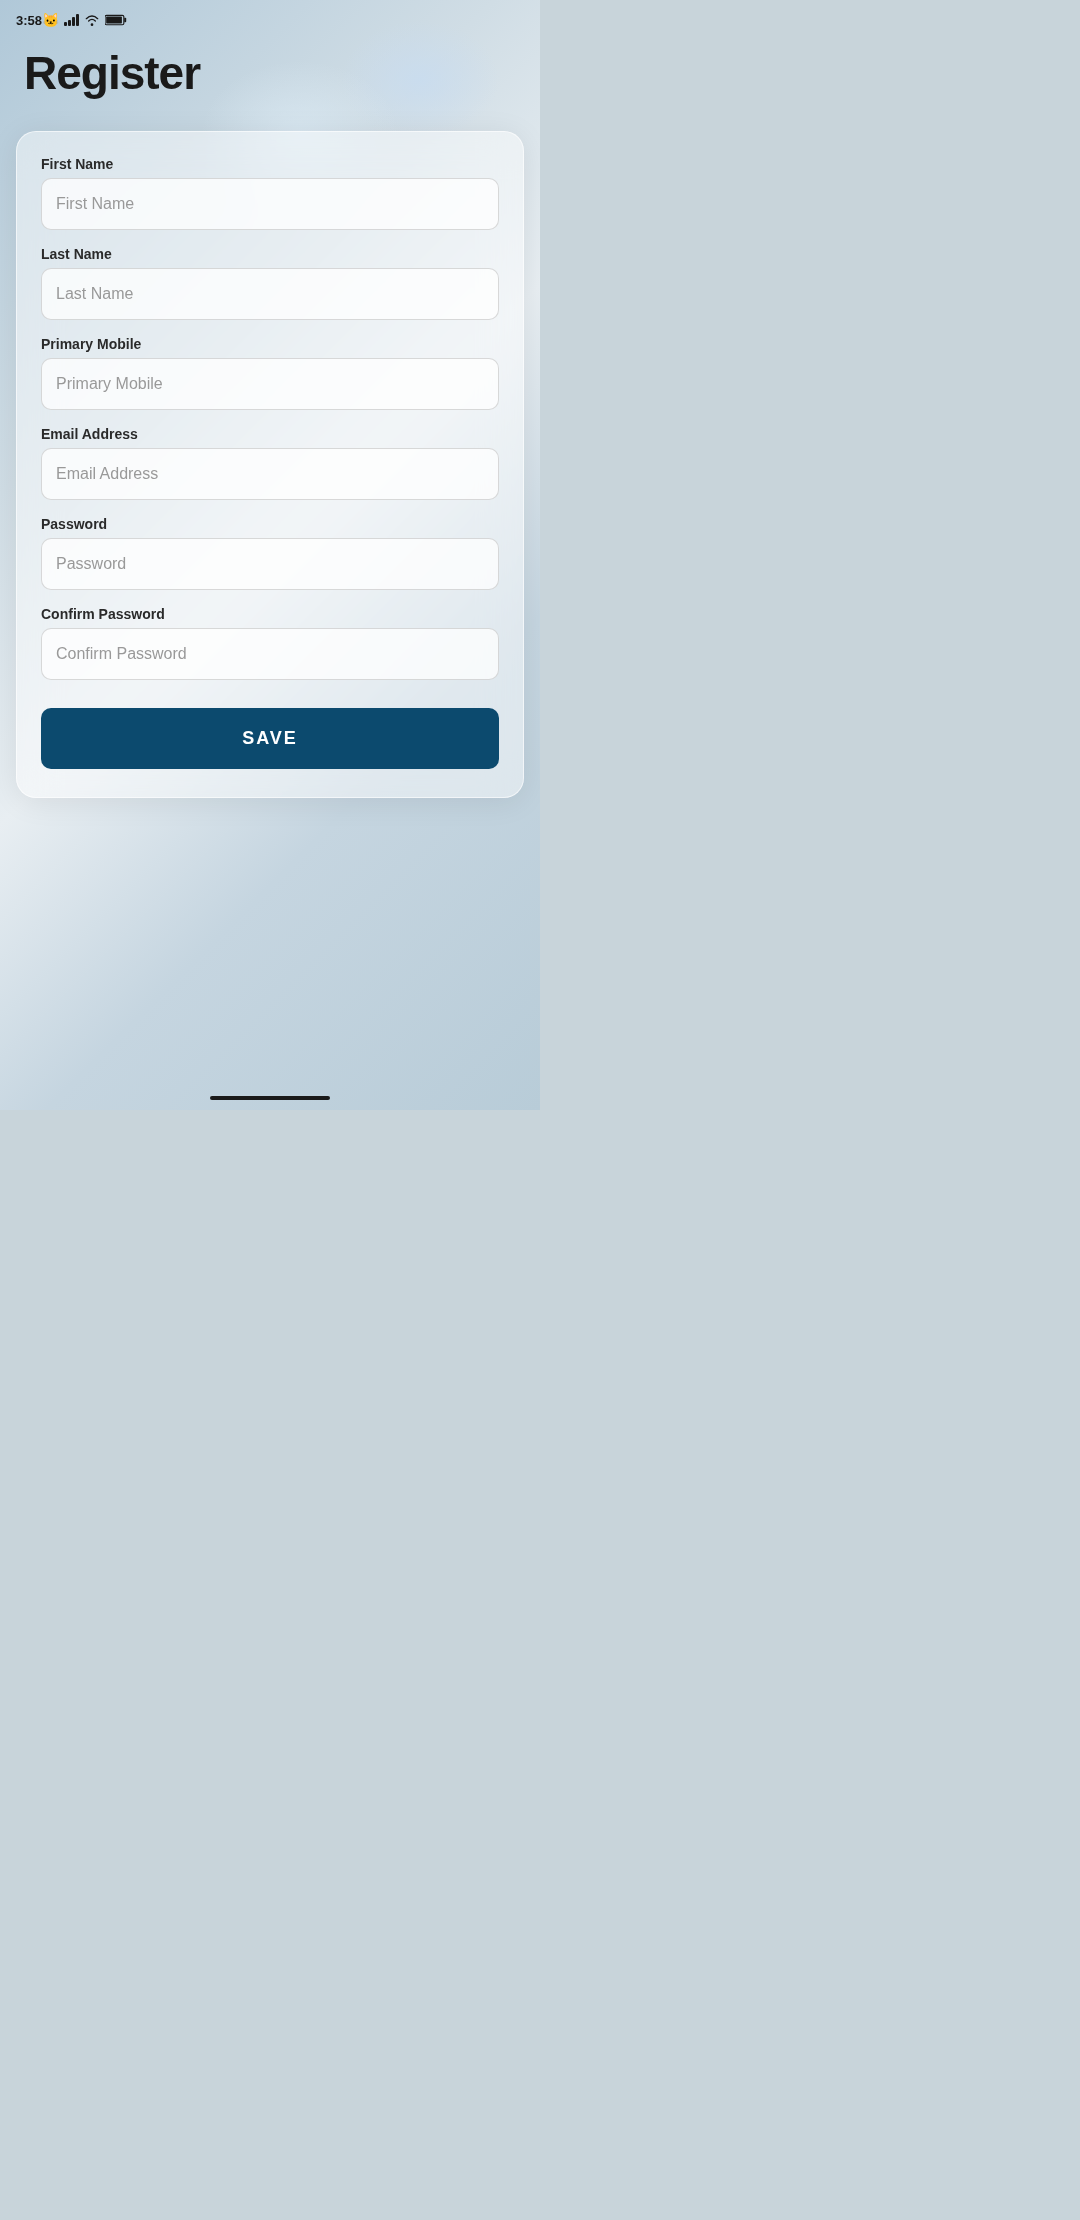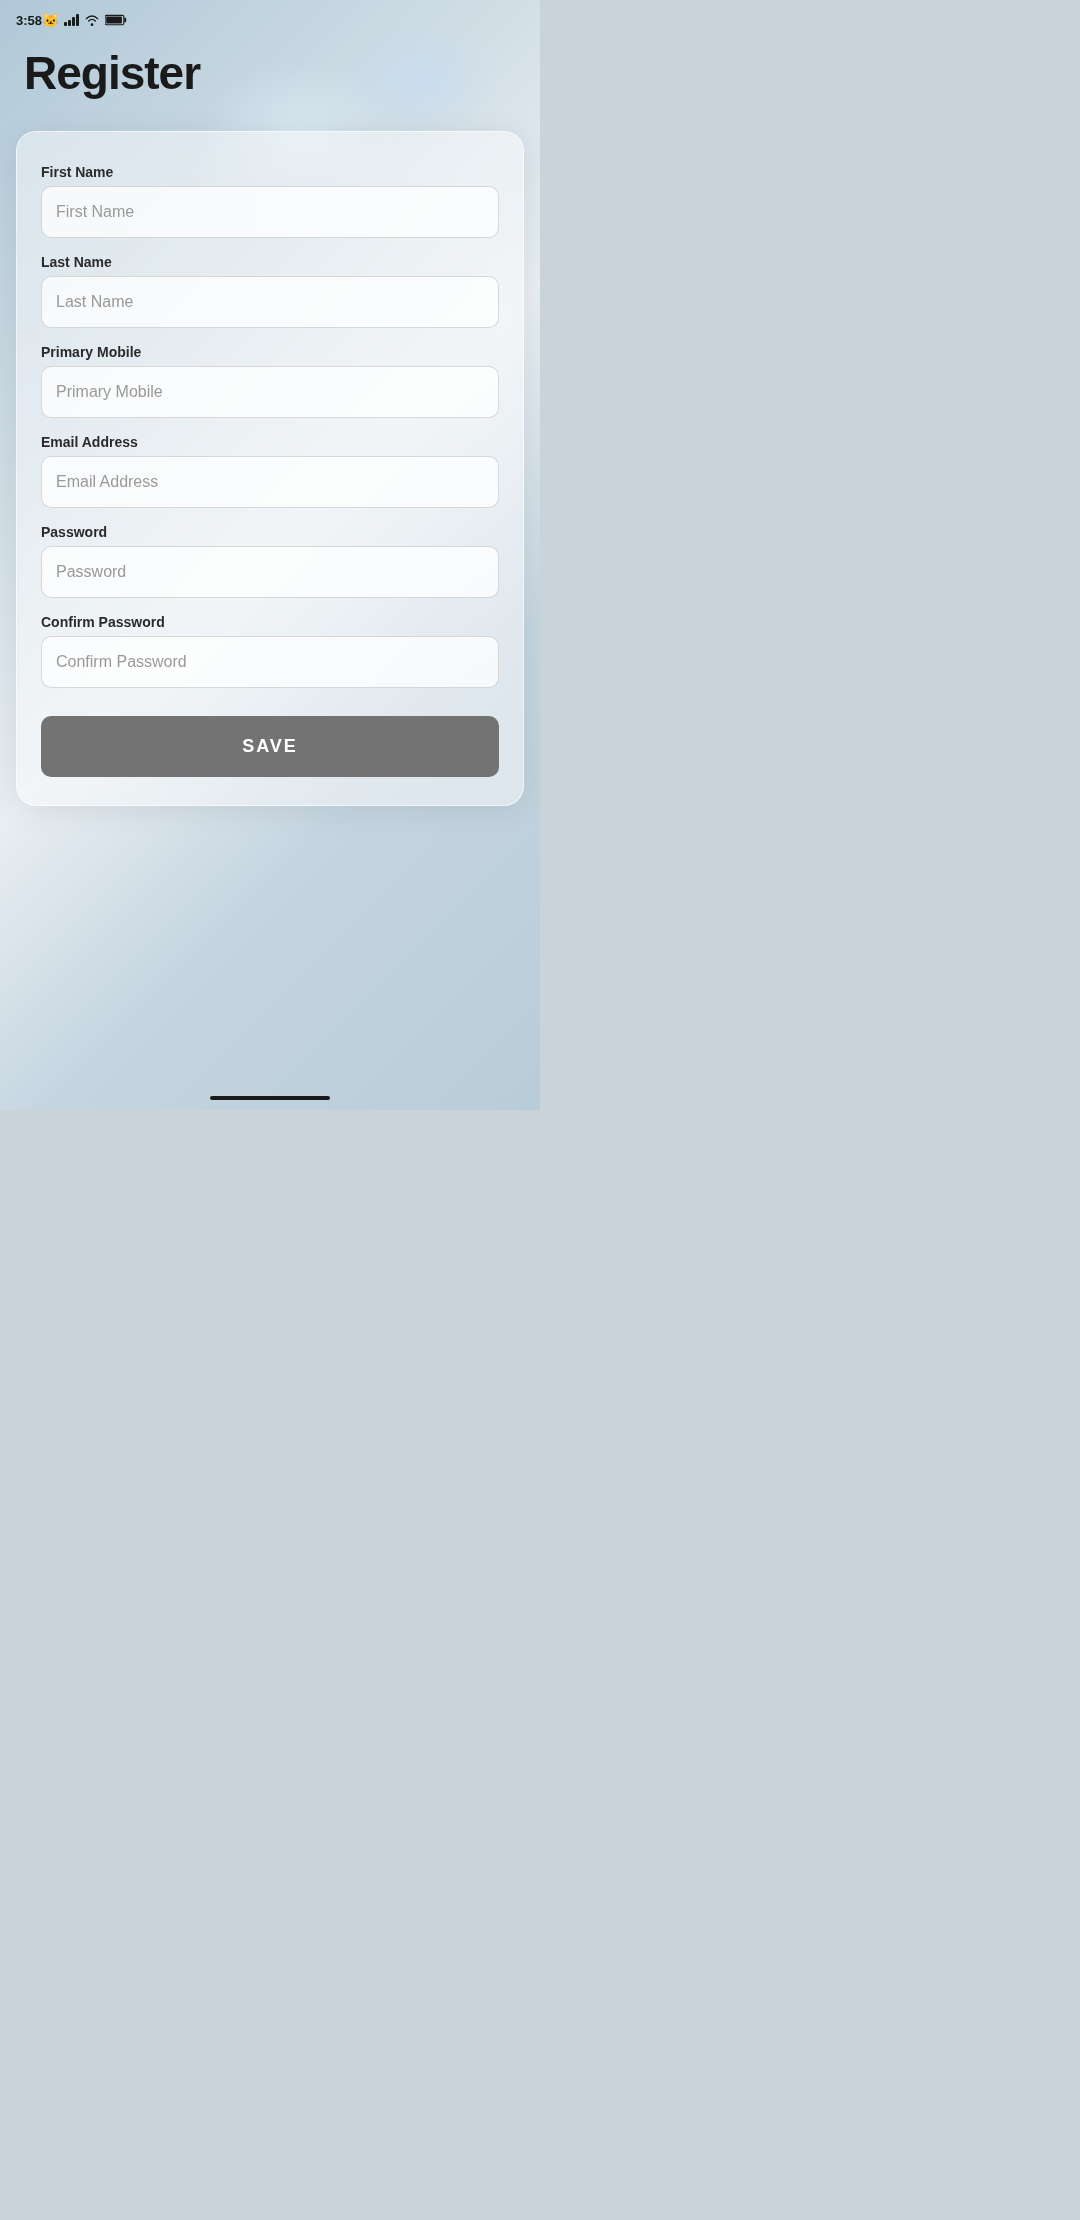--- a/index.html
+++ b/index.html
@@ -89,21 +89,21 @@
       letter-spacing: -1px;
     }
 
     
     .card {
       position: relative;
       z-index: 10;
       margin: 0 16px;
       background: rgba(255, 255, 255, 0.45);
       border-radius: 20px;
-      padding: 32px 24px 28px;
+      padding: 24px 24px 28px;
       backdrop-filter: blur(20px);
       -webkit-backdrop-filter: blur(20px);
       border: 1px solid rgba(255,255,255,0.6);
       box-shadow: 0 4px 30px rgba(0,0,0,0.08);
     }
 
     
     .form-group {
       margin-bottom: 16px;
     }
@@ -131,21 +131,21 @@
 
     .field-input::placeholder {
       color: #999;
       font-size: 16px;
     }
 
     
     .save-btn {
       width: 100%;
       padding: 20px;
-      background: #737373;
+      background: #0c4a6e;
       color: #fff;
       border: none;
       border-radius: 10px;
       font-size: 18px;
       font-weight: 800;
       letter-spacing: 2px;
       cursor: pointer;
       margin-top: 12px;
       text-transform: uppercase;
     }

